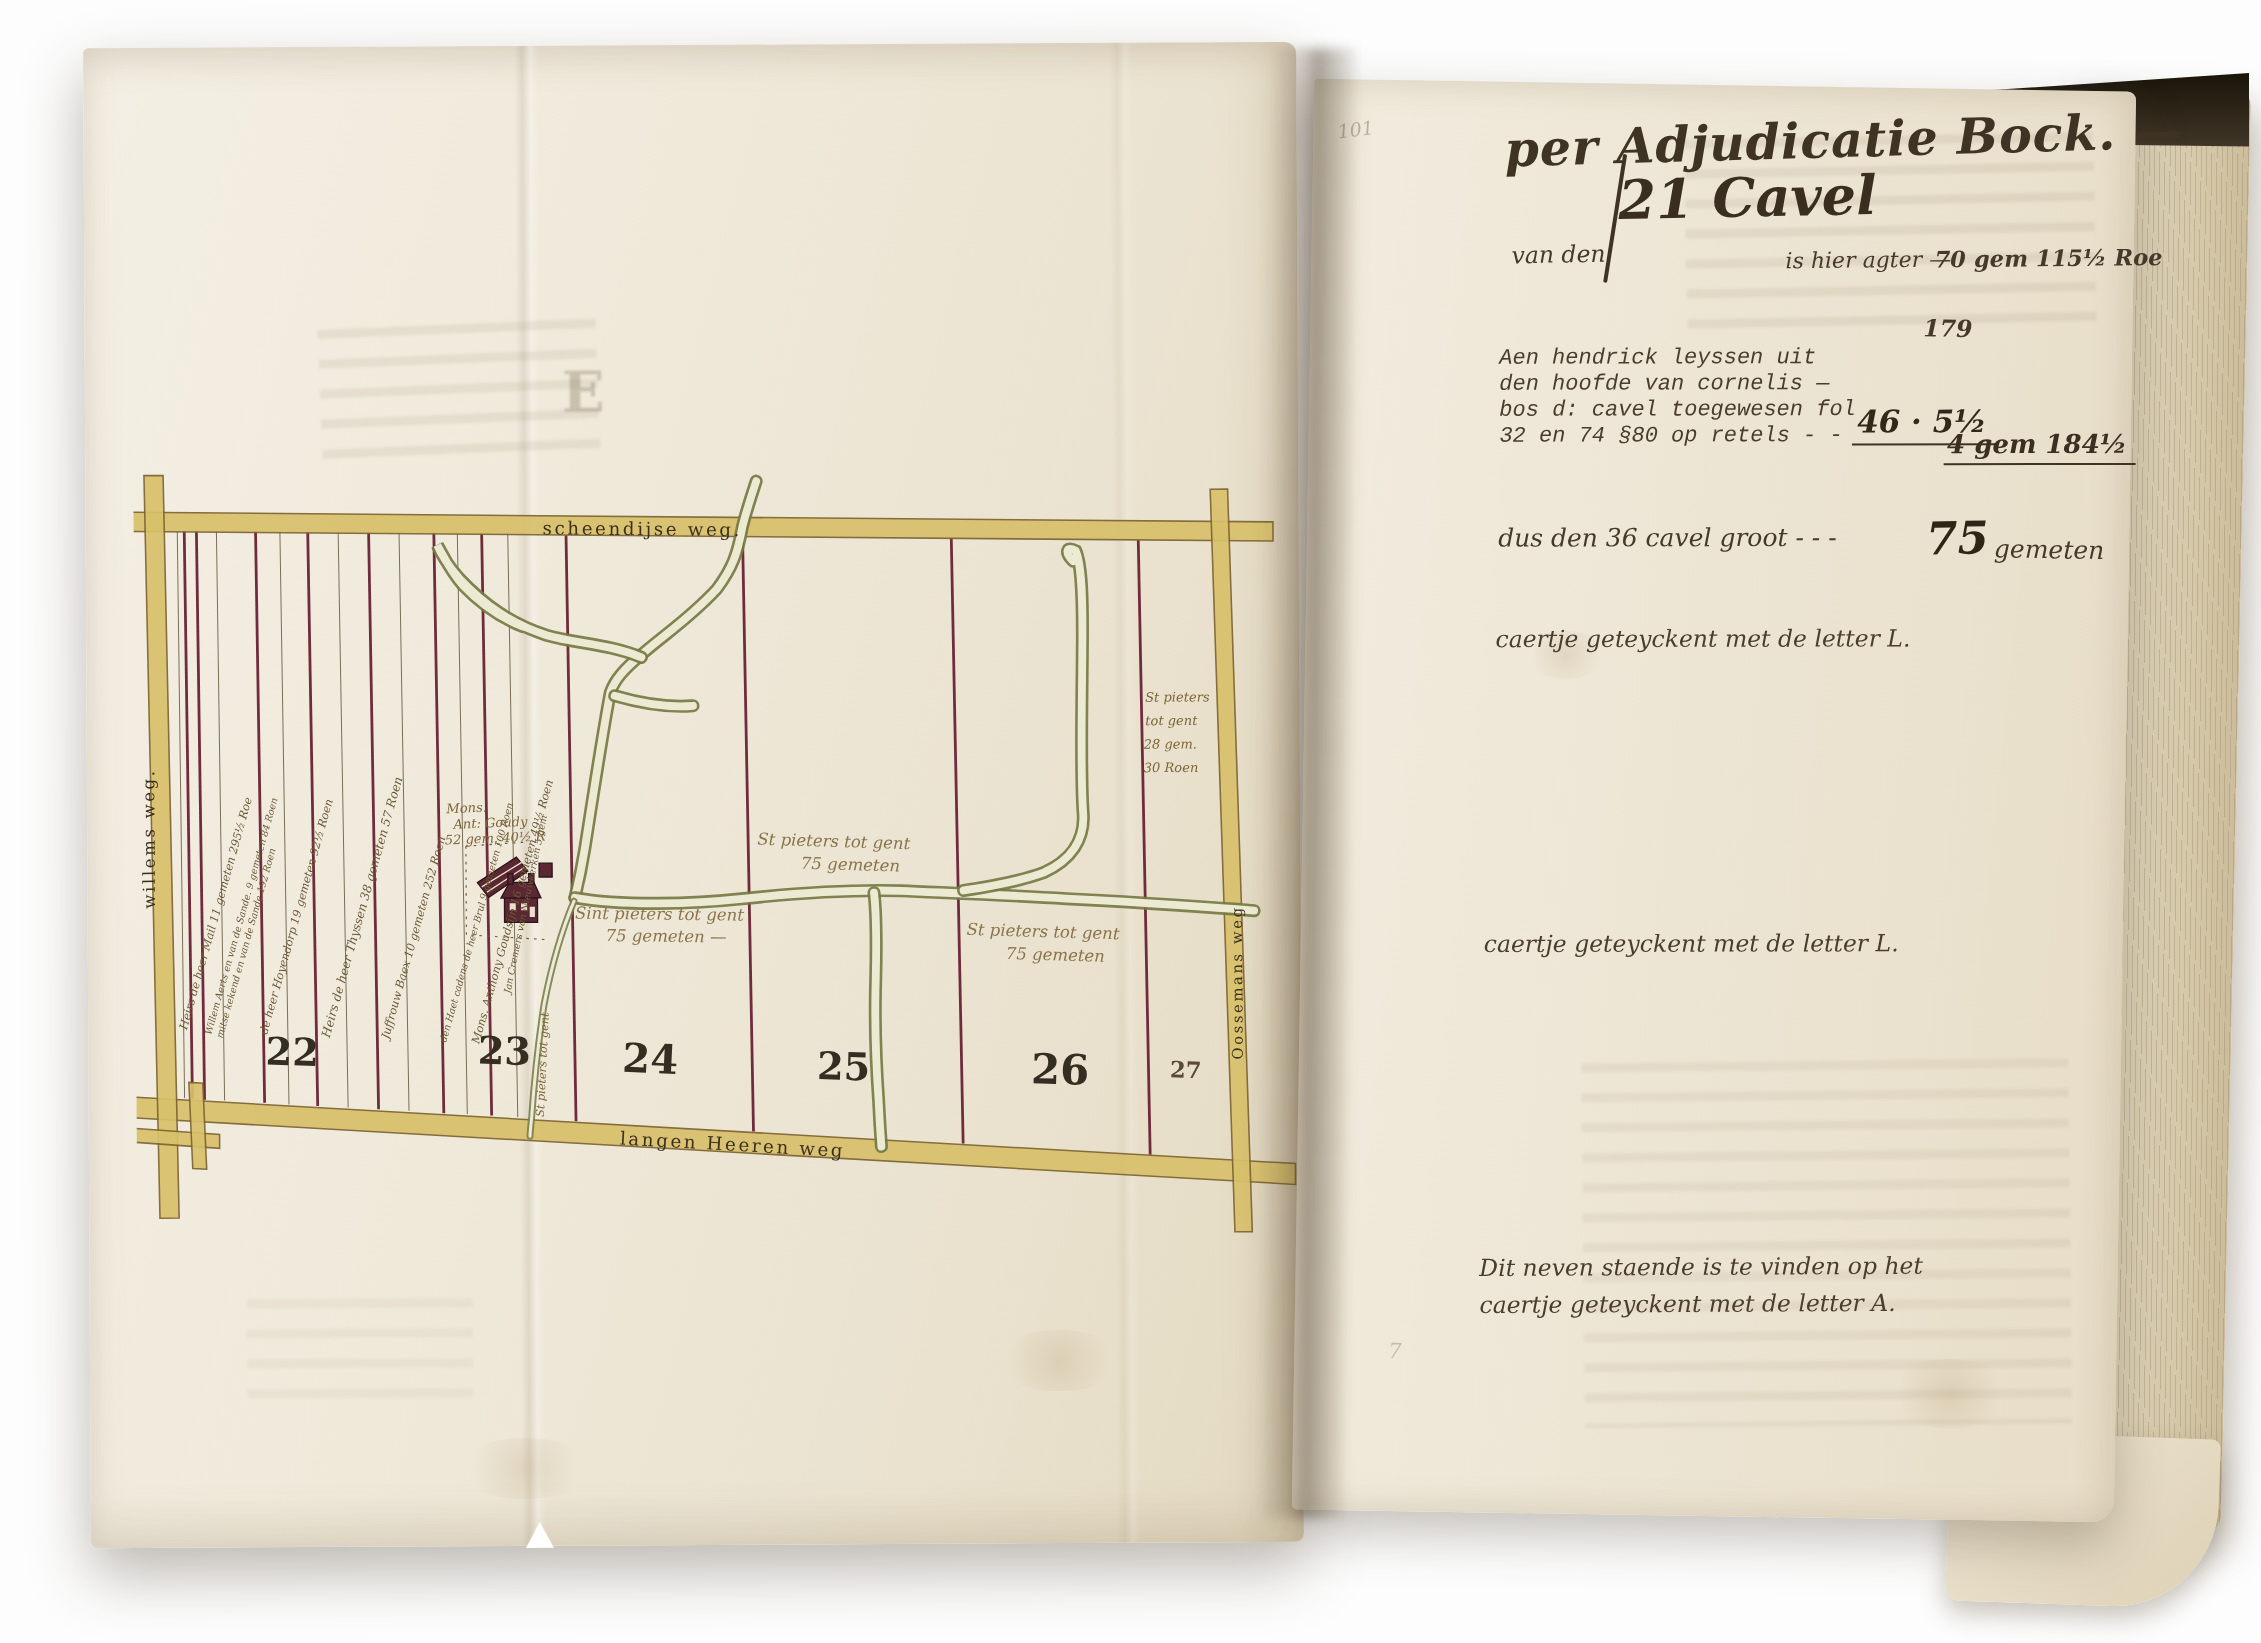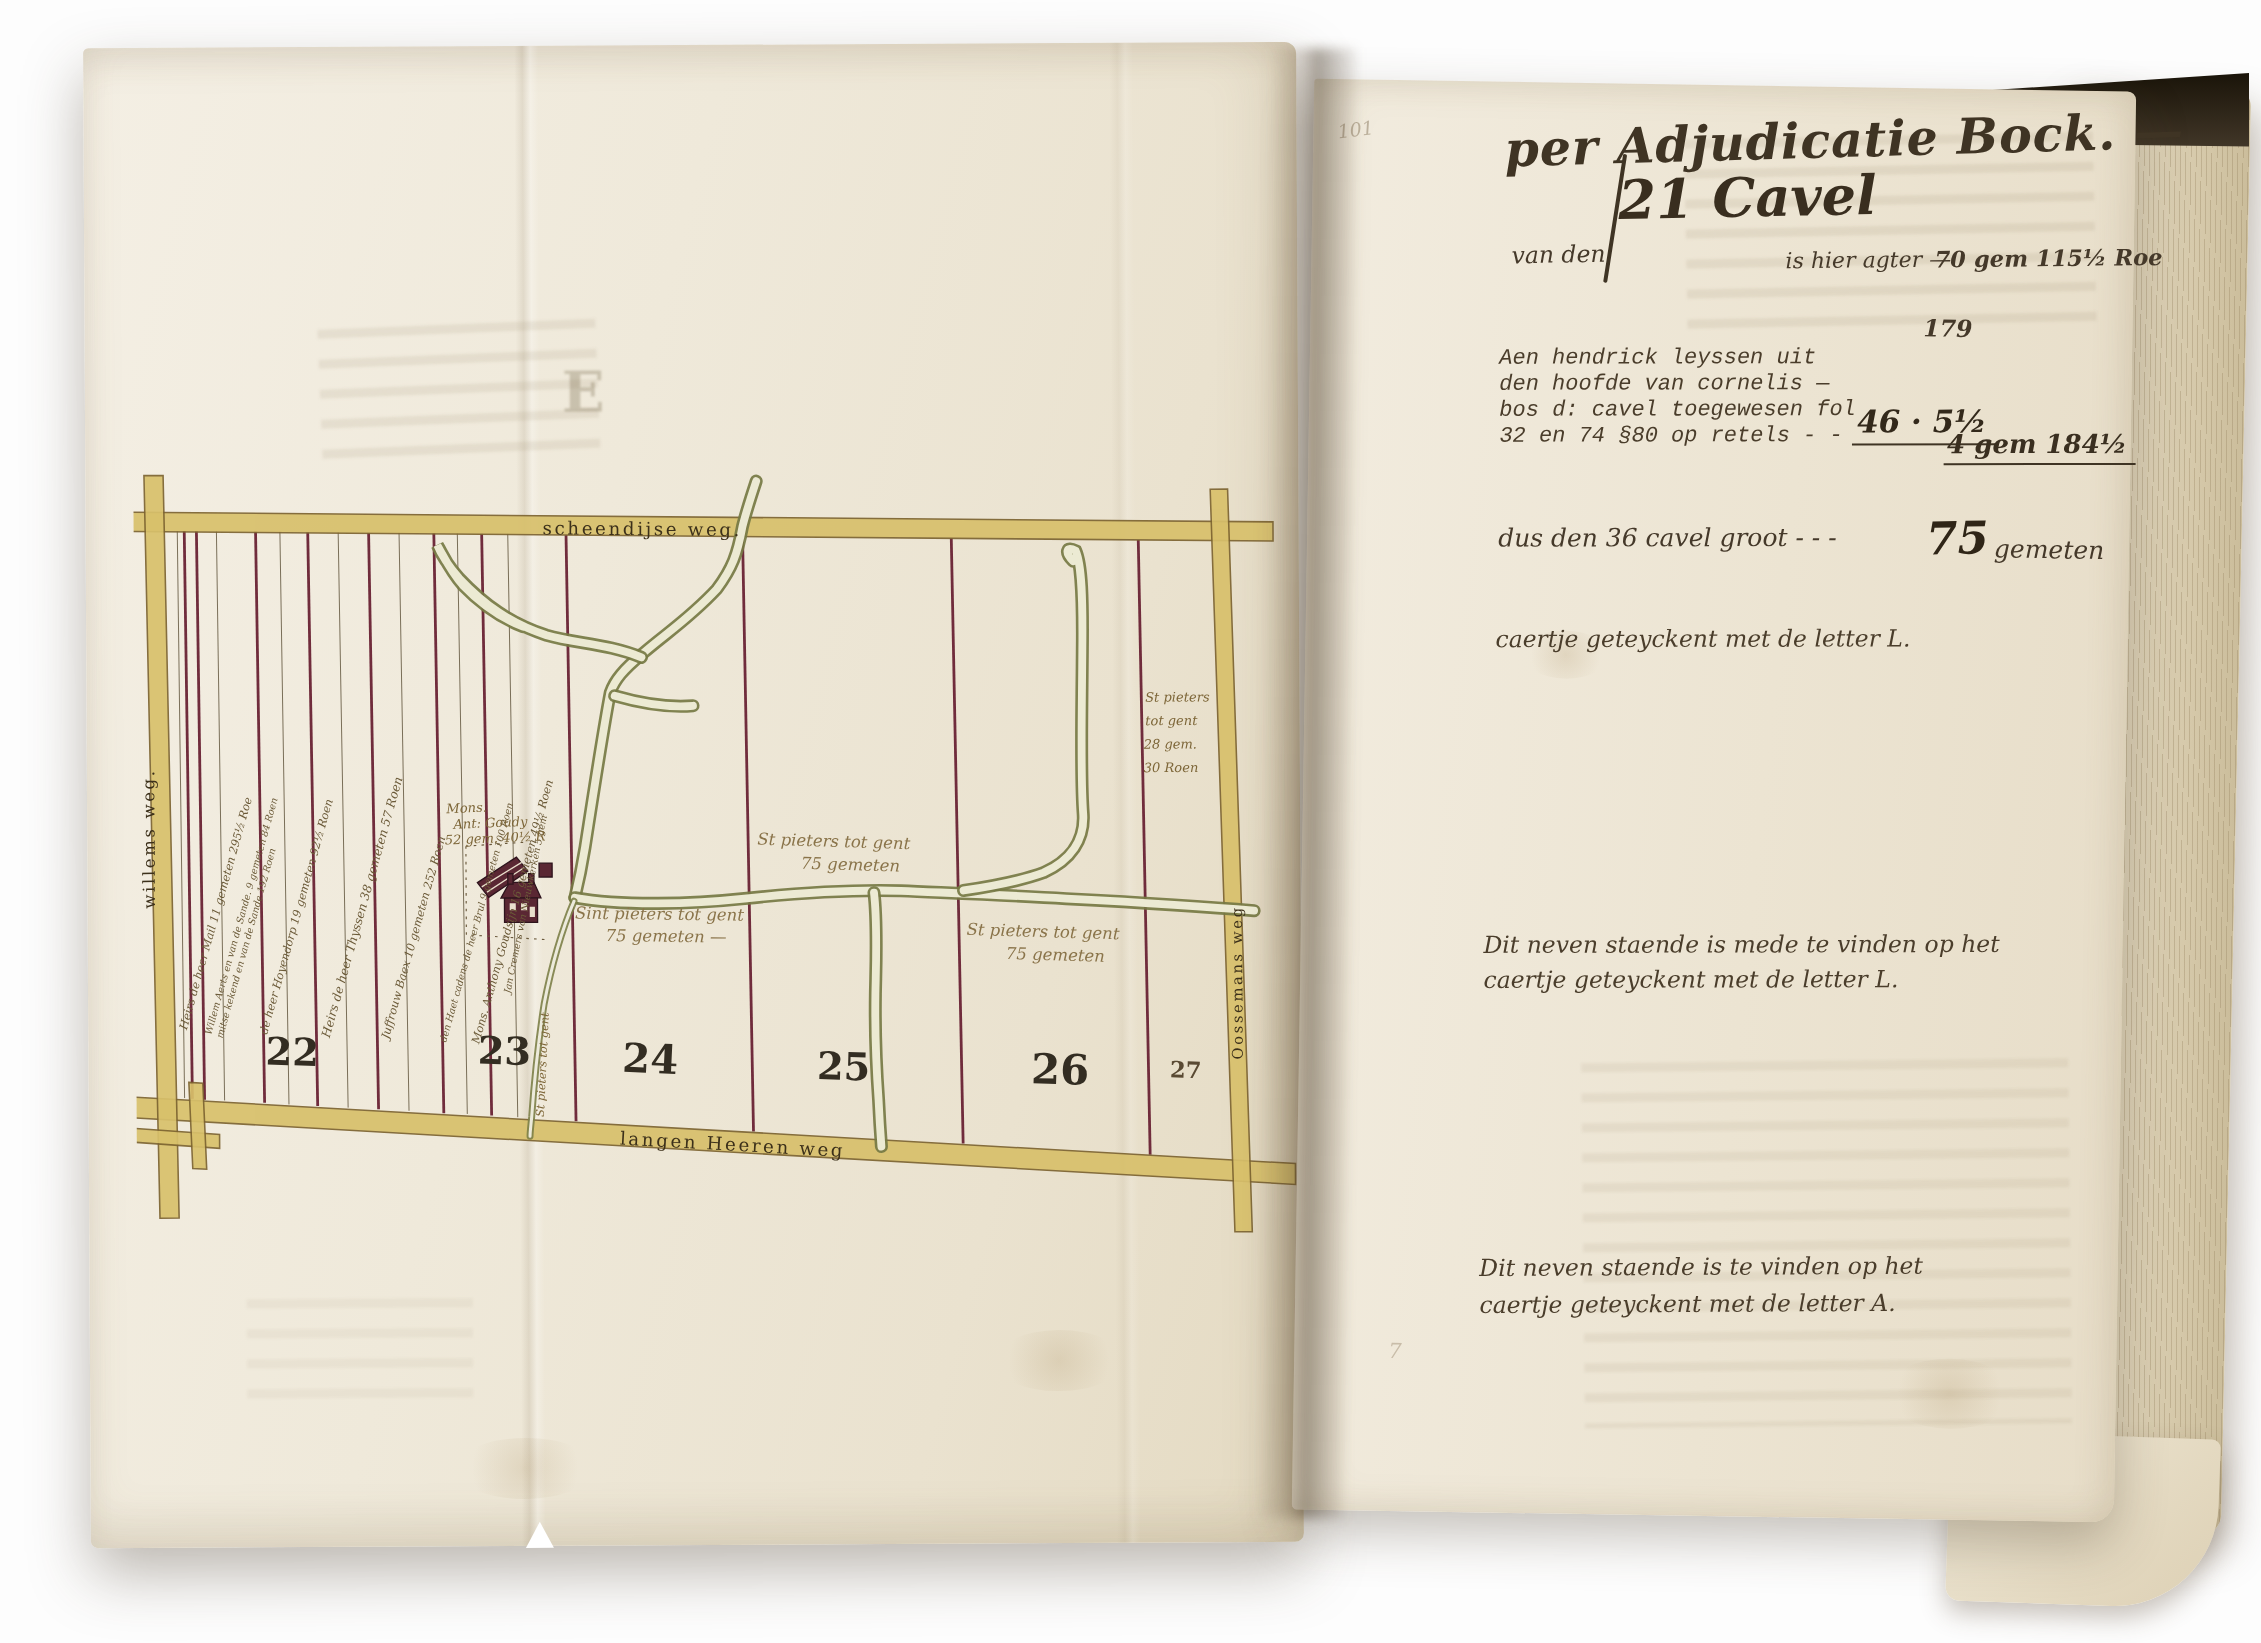--- a/index.html
+++ b/index.html
@@ -261,21 +261,20 @@
 
     <div class="hw tot-text">dus den 36 cavel groot - - -</div>
     <div class="hw tot-big">75</div>
     <div class="hw tot-unit">gemeten</div>
 
     <div class="block nb">
       <span class="ln">caertje geteyckent met de letter L.</span>
     </div>
 
     <div class="block mid">
-      <span class="ln">Dit neven staende is mede te vinden op het</span>
       <span class="ln">caertje geteyckent met de letter L.</span>
     </div>
 
     <div class="block bot">
       <span class="ln">Dit neven staende is te vinden op het</span>
       <span class="ln">caertje geteyckent met de letter A.</span>
     </div>
 
     <div class="rp-faint15">7</div>
   </div>

